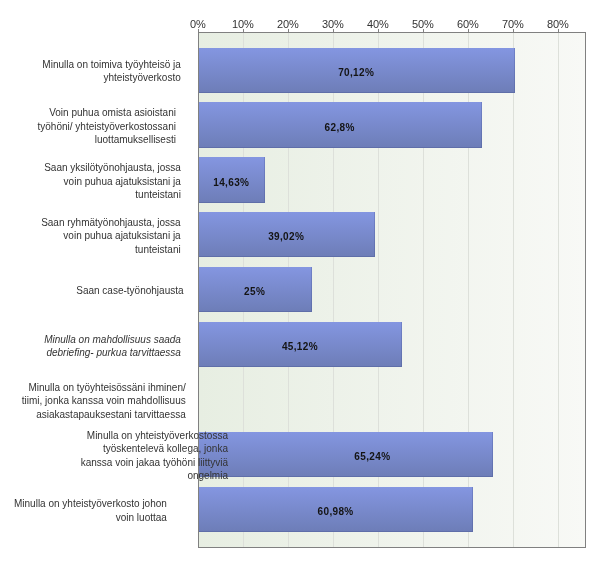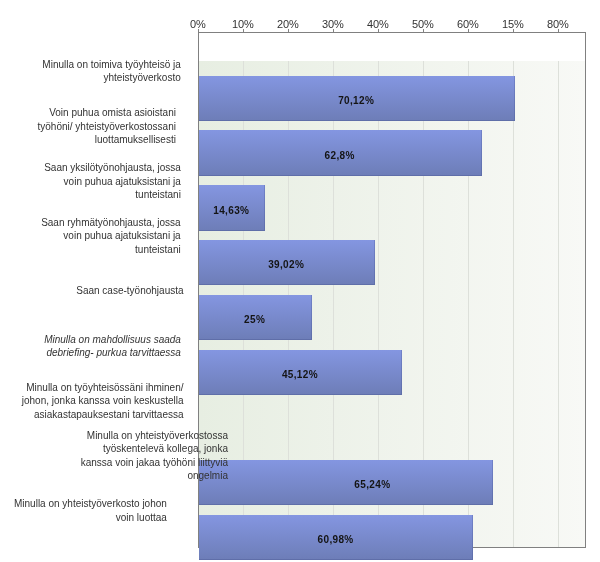--- a/index.html
+++ b/index.html
@@ -11,21 +11,20 @@
   #chart { position:relative; width:600px; height:562px; }
 
   
   .plot {
     position:absolute; left:198px; top:32px; width:388px; height:516px;
     box-sizing:border-box; border:1px solid #808080;
   }
   .plotbg {
     position:absolute; inset:0;
     background:linear-gradient(to right, #e7eee2 0%, #f8f9f6 100%);
-    margin-top:28px;
   }
 
   
   .grid { position:absolute; top:0; bottom:0; width:1px; background:#dde0da; }
 
   
   .bar {
     position:absolute; left:0; height:45.3px;
     background:linear-gradient(to bottom, #8496e1 0%, #6d7db7 100%);
     box-shadow:inset -1px -1px 0 rgba(45,58,120,0.22);
@@ -63,21 +62,21 @@
   <div class="tick" style="left:257.90px">20%</div>
   <div class="tickmark" style="left:333px"></div>
   <div class="tick" style="left:302.90px">30%</div>
   <div class="tickmark" style="left:378px"></div>
   <div class="tick" style="left:347.90px">40%</div>
   <div class="tickmark" style="left:423px"></div>
   <div class="tick" style="left:392.90px">50%</div>
   <div class="tickmark" style="left:468px"></div>
   <div class="tick" style="left:437.90px">60%</div>
   <div class="tickmark" style="left:513px"></div>
-  <div class="tick" style="left:482.90px">15%</div>
+  <div class="tick" style="left:482.90px">70%</div>
   <div class="tickmark" style="left:558px"></div>
   <div class="tick" style="left:527.90px">80%</div>
 
   <div class="plot">
     <div class="plotbg">
       <div class="grid" style="left:44px"></div>
       <div class="grid" style="left:89px"></div>
       <div class="grid" style="left:134px"></div>
       <div class="grid" style="left:179px"></div>
       <div class="grid" style="left:224px"></div>
@@ -132,21 +131,21 @@
   </div>
   <div class="cat" style="top: 284.32px; left: 76.2406px;">
       <div>Saan case-työnohjausta</div>
   </div>
   <div class="cat" style="top: 332.5px; left: 44.1625px; font-style: italic;">
       <div>Minulla on mahdollisuus saada</div>
       <div>debriefing- purkua tarvittaessa</div>
   </div>
   <div class="cat" style="top: 380.67px; left: 21.7719px;">
       <div>Minulla on työyhteisössäni ihminen/</div>
-      <div>johon, jonka kanssa voin keskustella</div>
+      <div>tiimi, jonka kanssa voin mahdollisuus</div>
       <div>asiakastapauksestani tarvittaessa</div>
   </div>
   <div class="cat" style="top: 428.85px; left: 32.6781px; margin-left: 48px;">
       <div>Minulla on yhteistyöverkostossa</div>
       <div>työskentelevä kollega, jonka</div>
       <div>kanssa voin jakaa työhöni liittyviä</div>
       <div>ongelmia</div>
   </div>
   <div class="cat" style="top: 497.2px; left: 14px;">
       <div>Minulla on yhteistyöverkosto johon</div>

